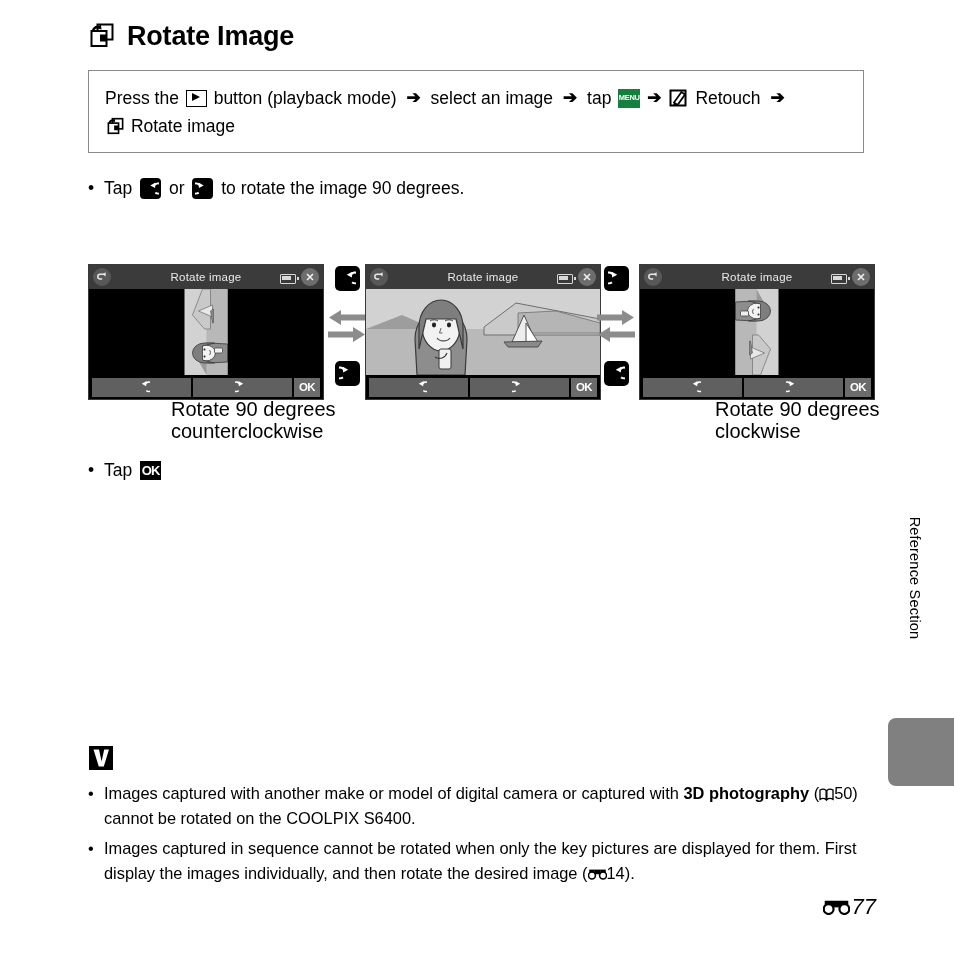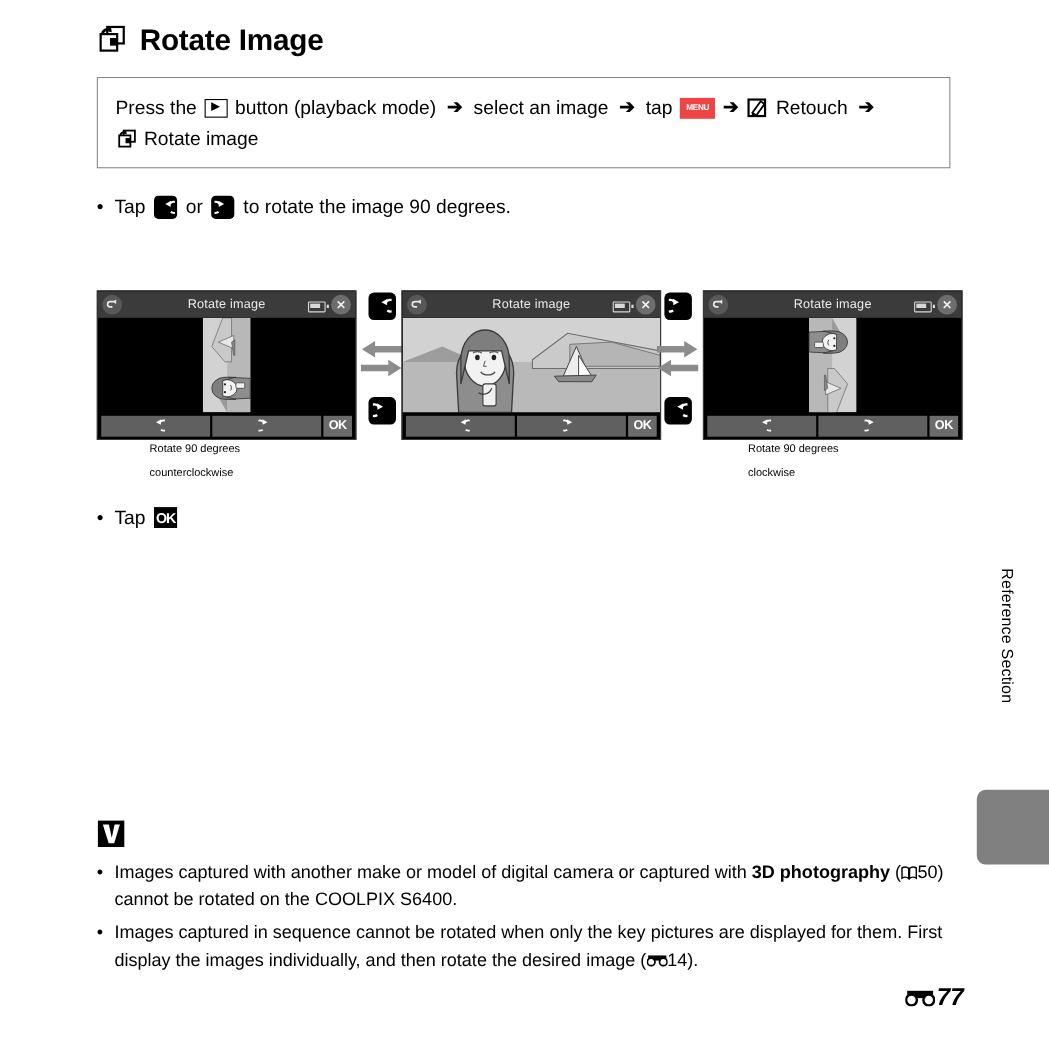--- a/index.html
+++ b/index.html
@@ -62,22 +62,22 @@
     margin: 0 2px;
   }
   .gl-play::after {
     content: "";
     position: absolute; left: 5px; top: 2.5px;
     border-left: 8px solid #000;
     border-top: 4.6px solid transparent;
     border-bottom: 4.6px solid transparent;
   }
   .gl-menu {
-    width: 32px; height: 19px;
-    background: #ef4444; color: #fff;
+    width: 22px; height: 19px;
+    background: #15803d; color: #fff;
     font-size: 7.5px; font-weight: bold;
     letter-spacing: -0.3px;
     margin: 0 2px;
     font-family: "Liberation Sans", sans-serif;
   }
   .gl-retouch { width: 20px; height: 20px; margin: 0 2px; }
   .gl-rot { width: 19px; height: 19px; margin: 0 1px; }
   .arrow-g { font-size: 17px; font-weight: bold; margin: 0 5px; }
 
   
@@ -209,21 +209,21 @@
     background: #000; border-radius: 5px;
     display: flex; align-items: center; justify-content: center;
   }
   .conn .gap1 { height: 18px; }
   .conn .gap2 { height: 18px; }
   .arr { width: 38px; height: 17px; display:block; }
 
   
   .cap {
     position: absolute;
-    font-size: 10px; line-height: 22px;
+    font-size: 20px; line-height: 22px; margin-left: 35px;
   }
   .cap.left-cap  { left: 136px; top: 398px; }
   .cap.right-cap { left: 680px; top: 398px; }
 
   
   .bullet2 {
     position: absolute; left: 88px; top: 456px; width: 790px;
   }
 
   
@@ -271,21 +271,21 @@
     border-radius: 8px 0 0 8px;
   }
 
   
   .footer {
     position: absolute;
     right: 78px; bottom: 34px;
     display: flex; align-items: center; gap: 2px;
   }
   .footer-num {
-    font-size: 22px; font-style: italic; font-weight: bold;
+    font-size: 22px; font-style: italic; font-weight: normal;
     letter-spacing: 0px;
   }
 </style>
 </head>
 <body>
 
 <div class="page-title-row">
   <svg class="title-icon" viewBox="0 0 28 28">
     <rect x="9.5" y="2.5" width="15" height="15" fill="#fff" stroke="#000" stroke-width="2"></rect>
     <rect x="3.5" y="9" width="15" height="15" fill="#fff" stroke="#000" stroke-width="2"></rect>

